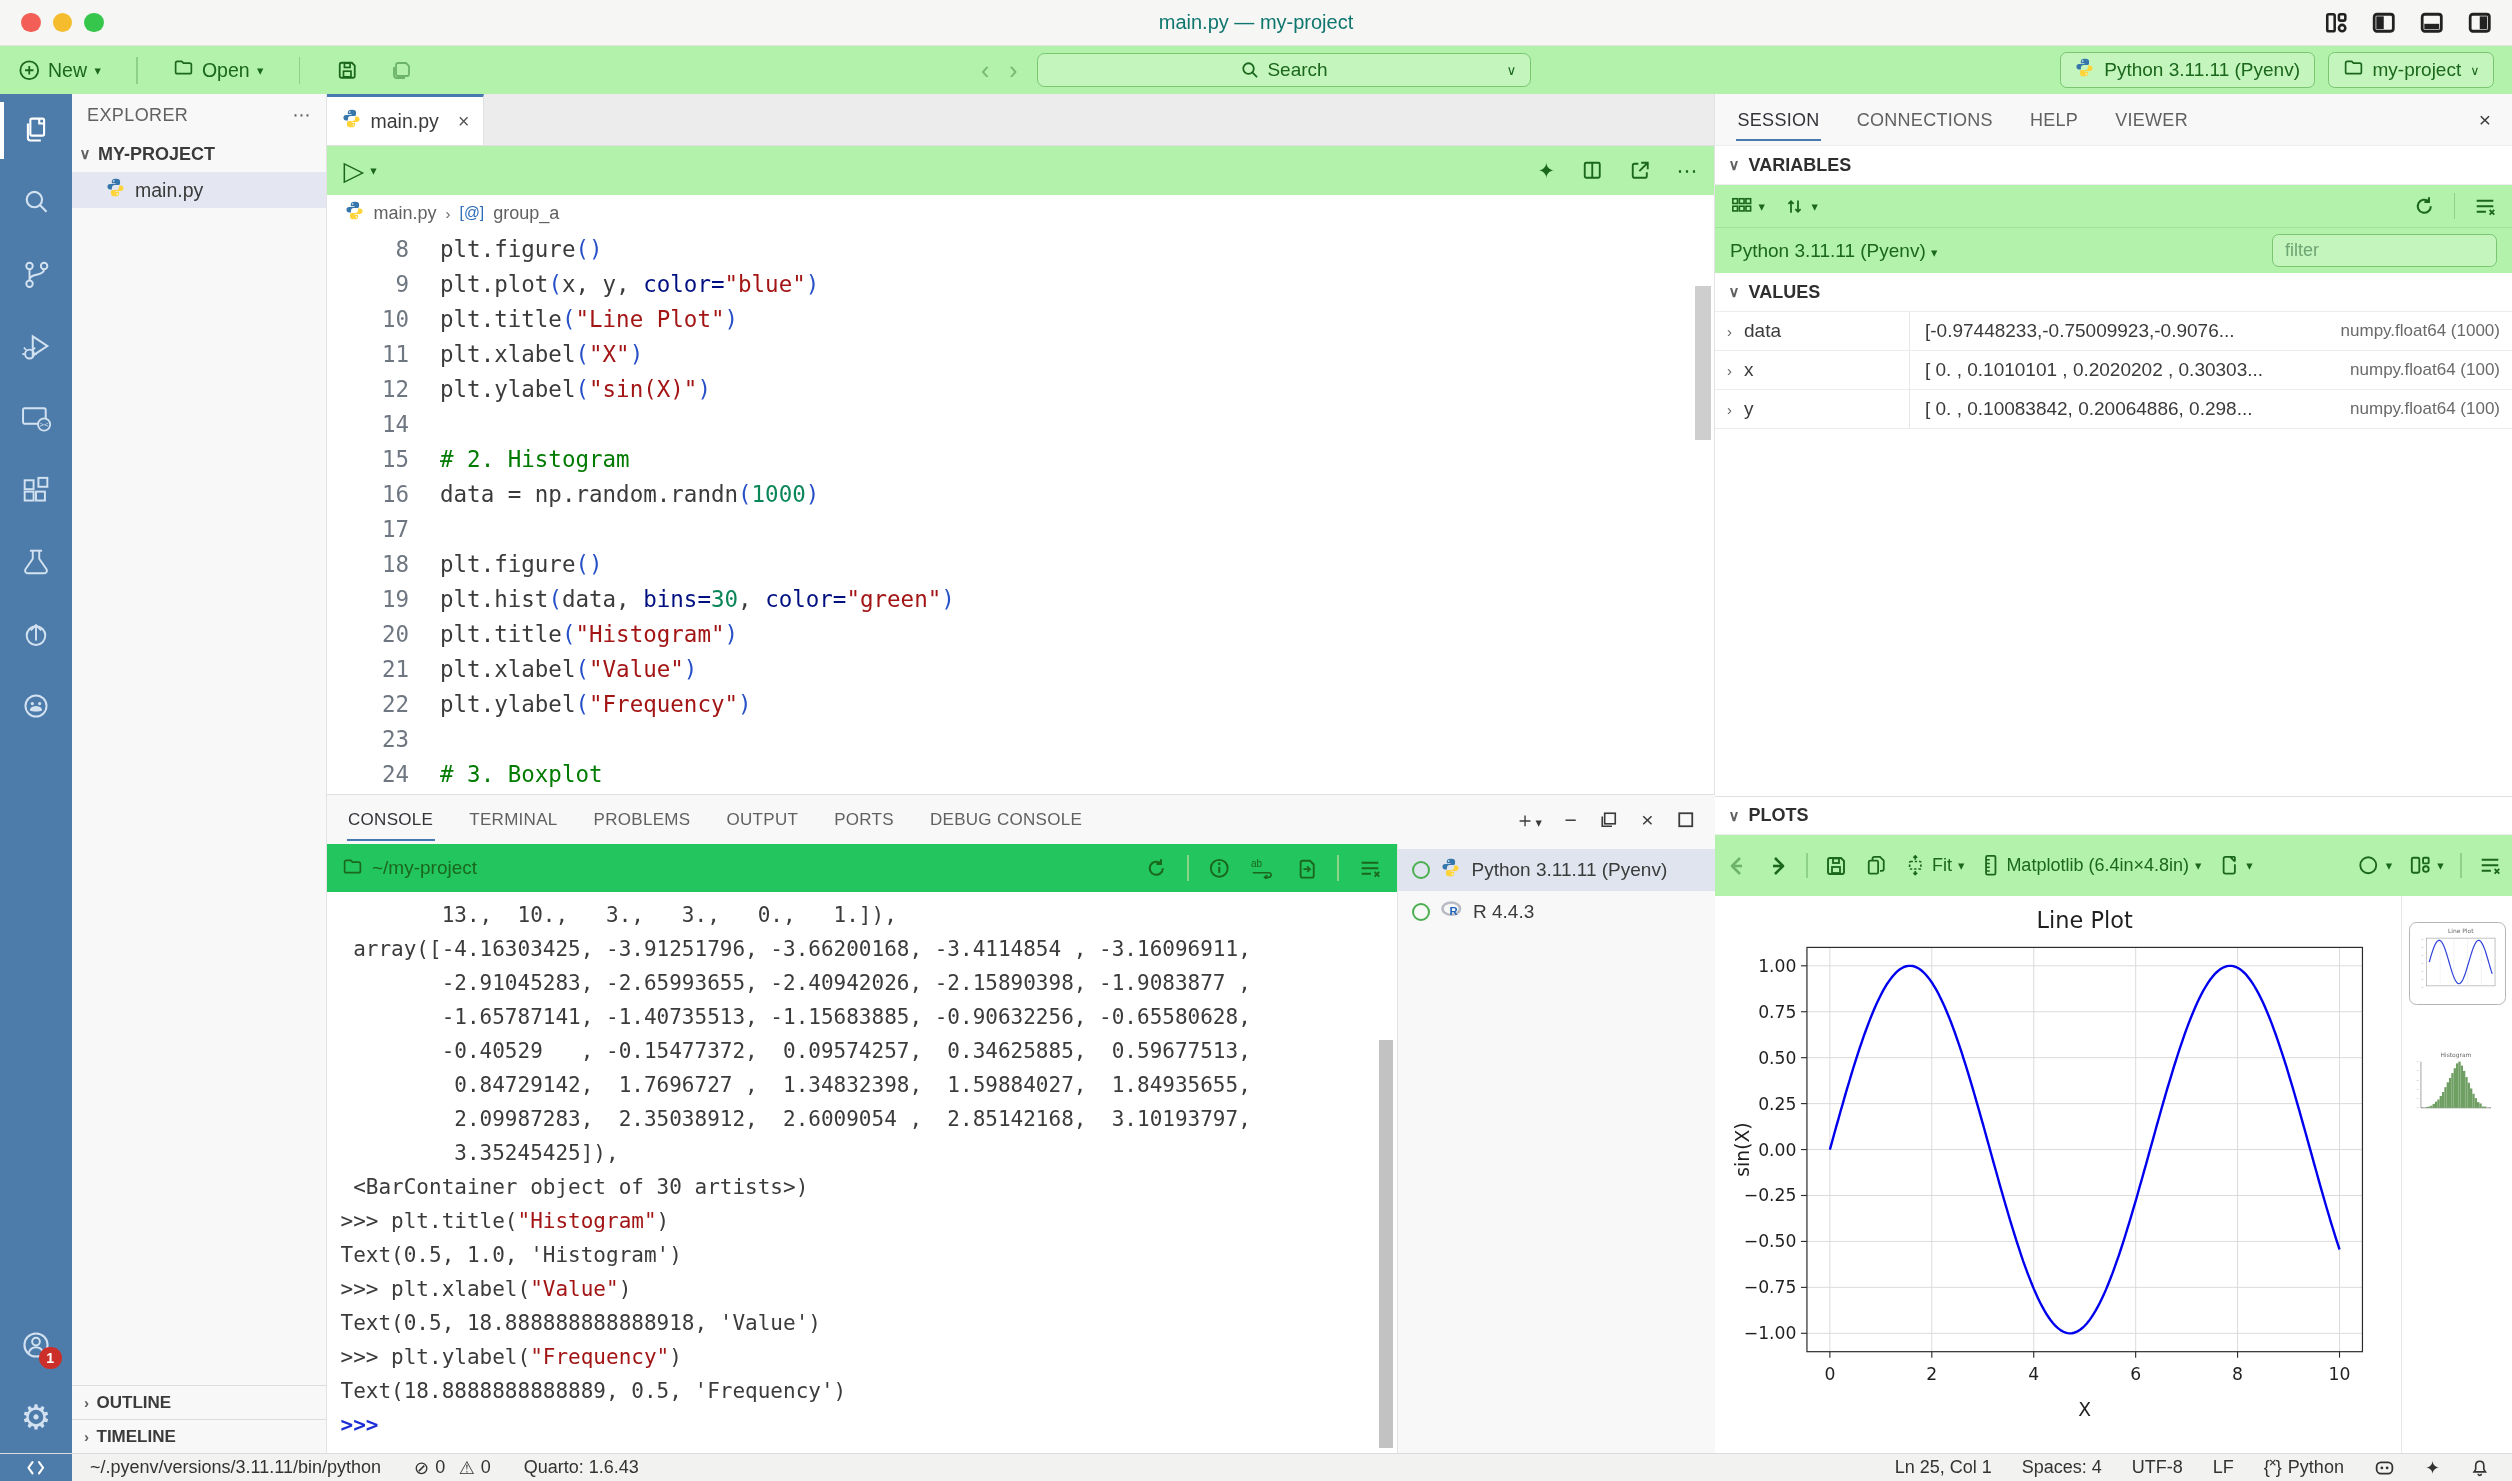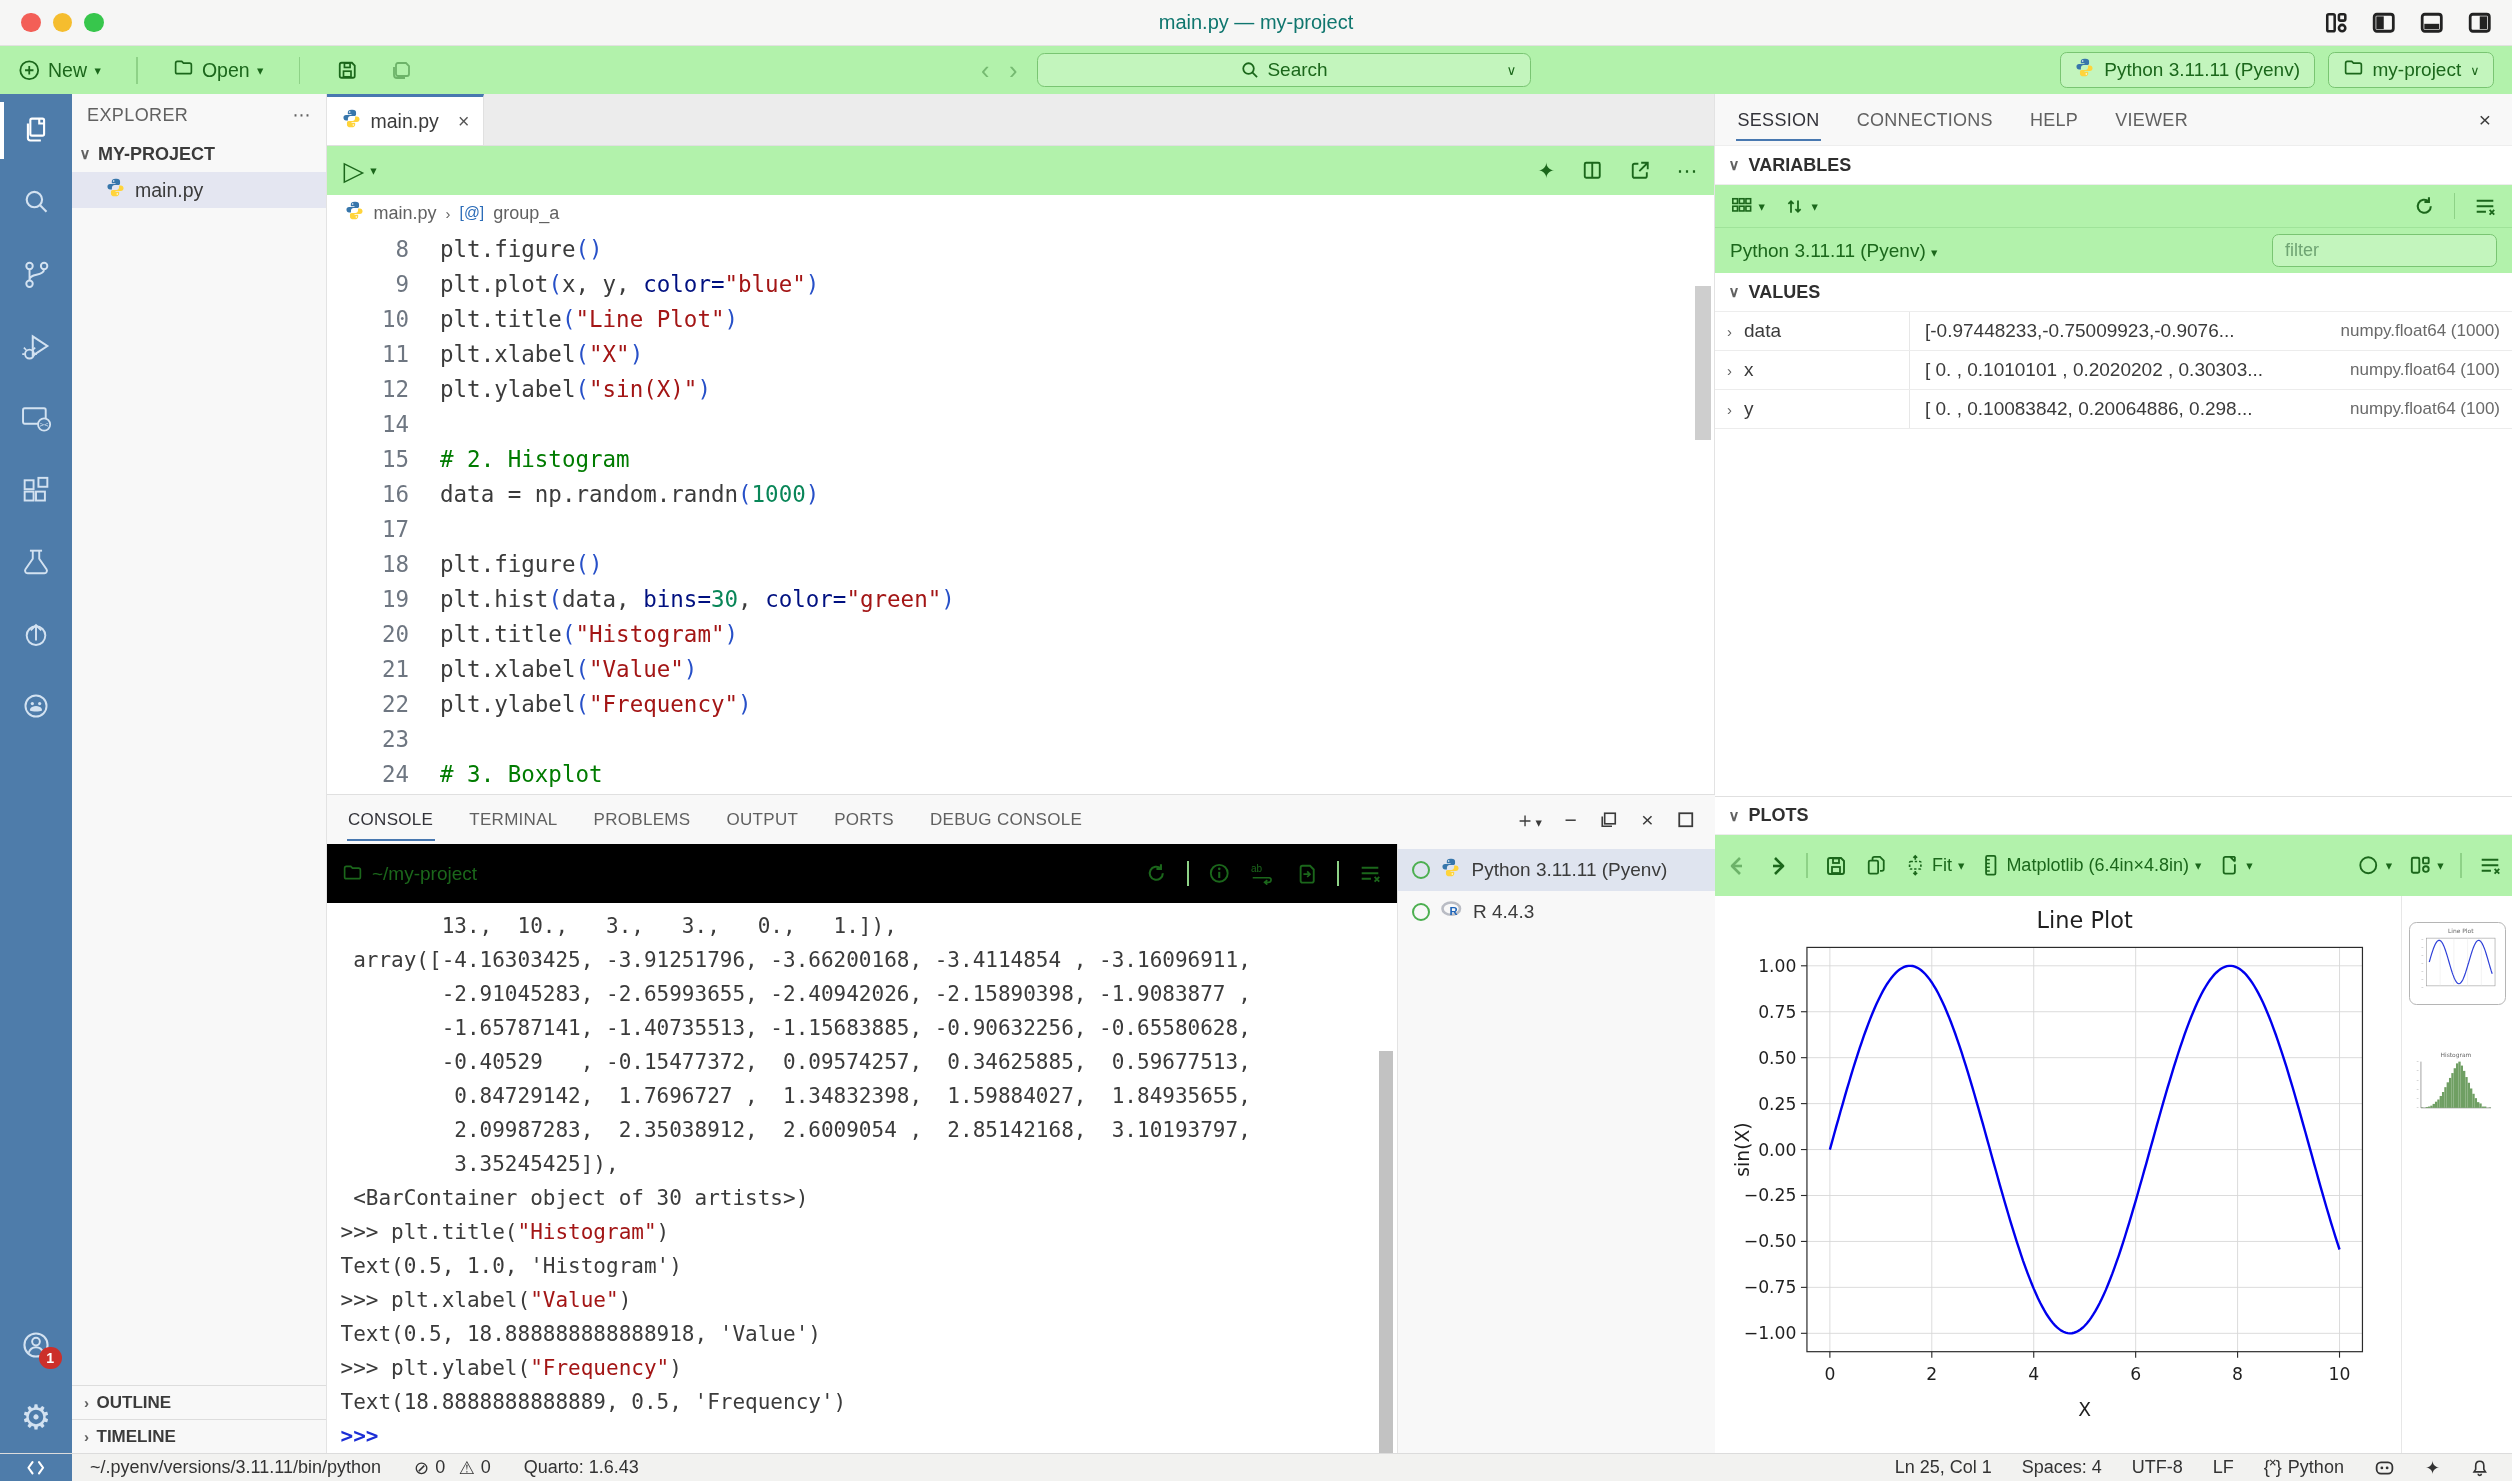--- a/index.html
+++ b/index.html
@@ -64,21 +64,21 @@
   .code-line .lc { margin-left:31px; font-family:"DejaVu Sans Mono", monospace; font-size:22.5px; white-space:pre; color:#3b3b3b; }
   .sg-t{color:#3b3b3b} .sg-b{color:#2750c8} .sg-s{color:#a31515} .sg-k{color:#001080;font-weight:normal} .sg-w{color:#0000ff} .sg-n{color:#098658} .sg-c{color:#007b00}
   .ed-scroll { position:absolute; right:3px; top:55px; width:16.5px; height:154px; background:#c6c6c6; opacity:.85; }
 
   
   .panel { position:absolute; left:0; top:700px; width:1388px; height:659px; border-top:0.7px solid #e0e0e0; background:#fff; }
   .paneltabs { height:49px; background:#f8f8f8; display:flex; align-items:center; padding:0 19.5px; gap:33px; }
   .ptab { font-size:17px; letter-spacing:0.3px; color:#616161; padding:12px 1.5px 9px; border-bottom:2.2px solid transparent; }
   .ptab.active { color:#33333a; border-bottom-color:#4878b0; }
   .pwin { margin-left:auto; display:flex; align-items:center; gap:22.5px; color:#3b3b3b; font-size:21px; }
-  .consolehdr { height:59px; background:#000000; display:flex; align-items:center; color:#1b671b; padding:0 15px; width:1070px; }
+  .consolehdr { height:48px; background:#22c55e; display:flex; align-items:center; color:#1b671b; padding:0 15px; width:1070px; }
   .ch-right { margin-left:auto; display:flex; align-items:center; gap:19.5px; }
   .ch-sep { width:1.5px; height:25.5px; background:#8ed287; }
   .consolebody { position:relative; width:1070px; height:560px; background:#fff; padding:6px 0 0 13.5px; }
   .console-line { height:34px; display:flex; align-items:center; }
   .console-line pre { font-family:"DejaVu Sans Mono", monospace; font-size:21px; white-space:pre; color:#3a3a3a; }
   .sg-pr { color:#1c2ed6; font-weight:bold; }
   .con-scroll { position:absolute; right:4.5px; top:148px; width:13.5px; height:408px; background:#c2c2c2; }
   .sessions { position:absolute; left:1070px; top:49px; width:318px; height:610px; background:#f8f8f8; border-left:0.7px solid #e3e3e3; padding-top:4.5px; }
   .sess-row { height:42px; display:flex; align-items:center; gap:10.5px; padding:0 13.5px; font-size:19px; color:#3b3b3b; }
   .sess-row.sel { background:#dfe4ef; }

